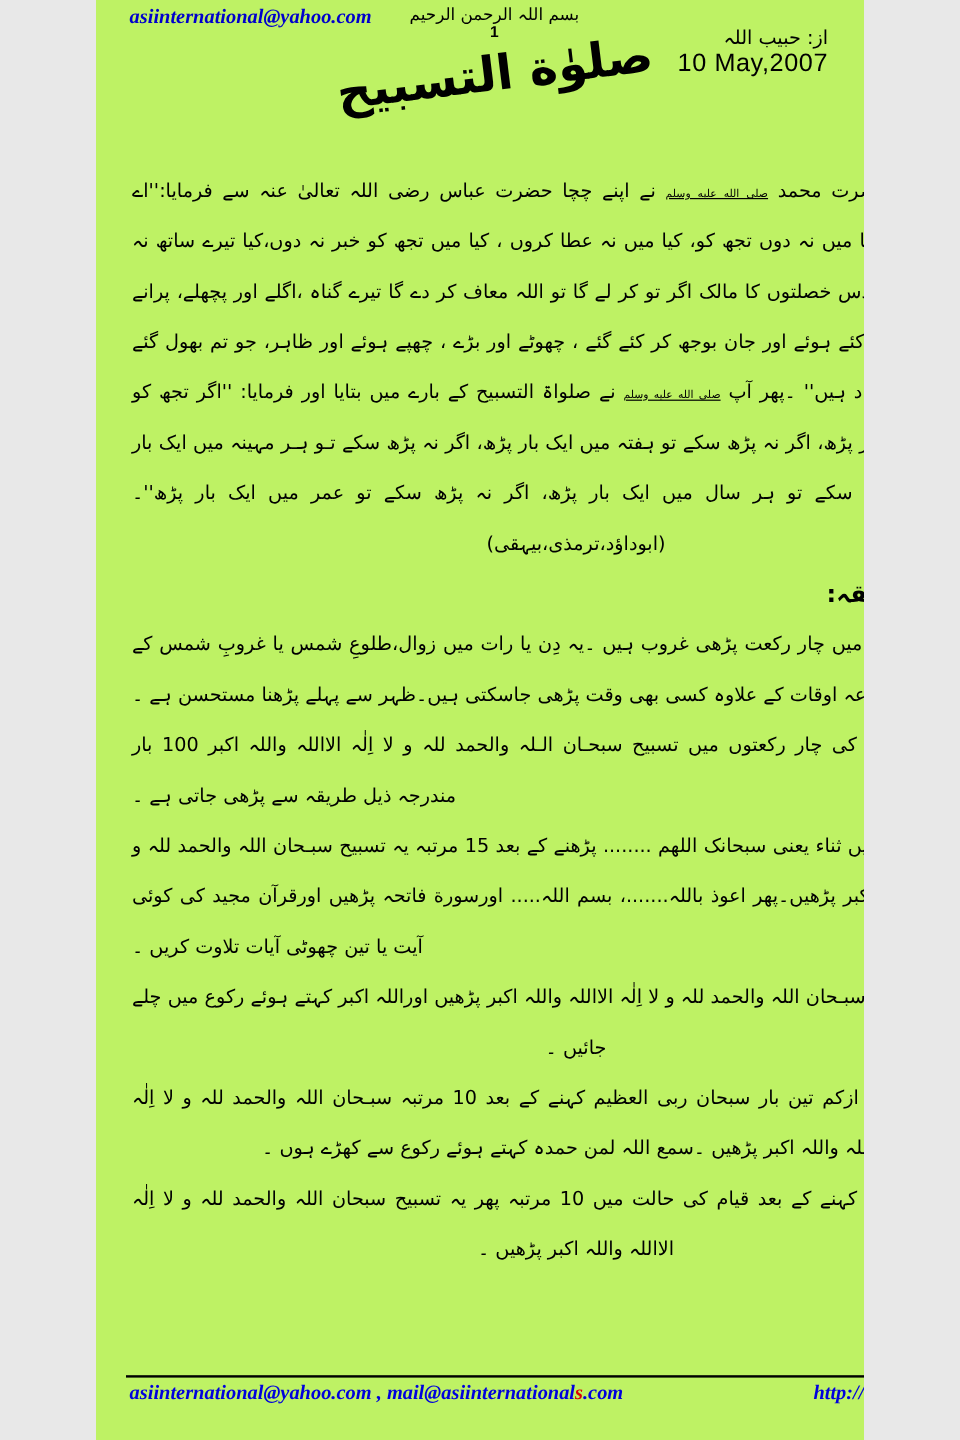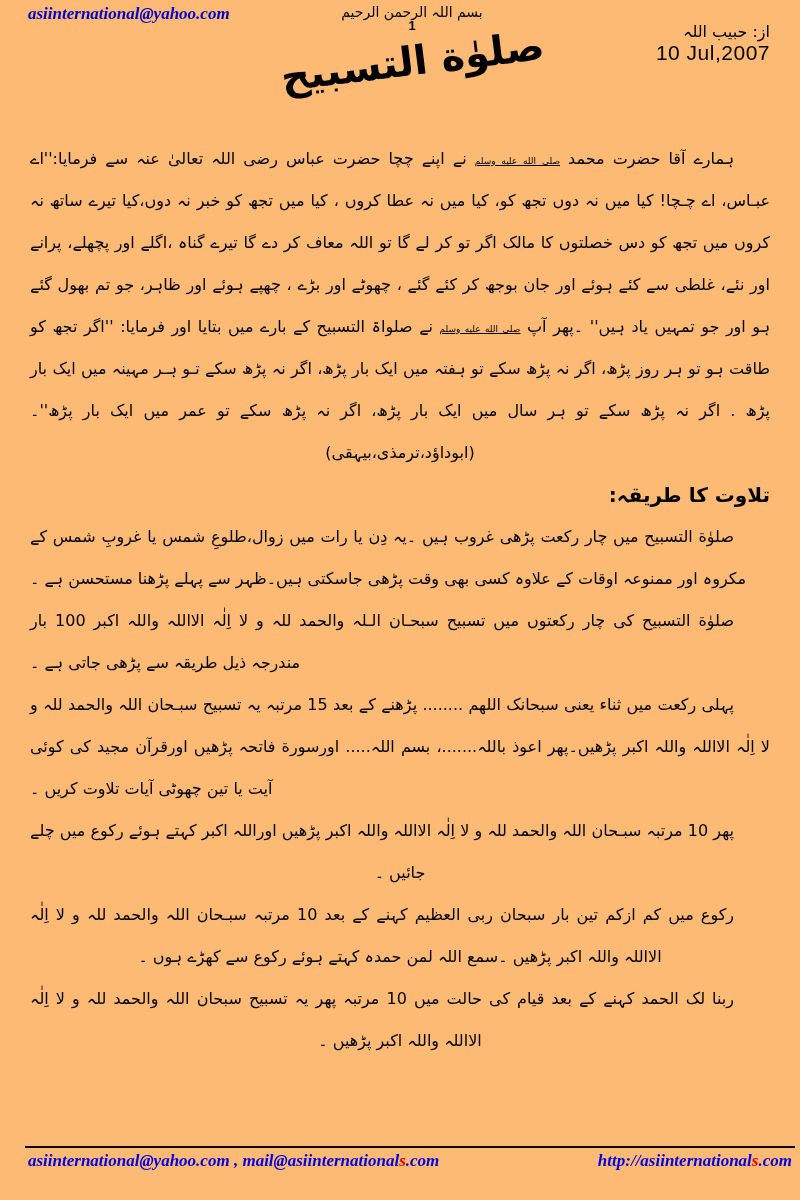--- a/index.html
+++ b/index.html
@@ -1,18 +1,18 @@
 <!DOCTYPE html>
 <html lang="ur"><head>
 <meta charset="utf-8">
 <style>
   html,body { margin:0; padding:0; background:#e8e8e8; }
   .page {
-    position:relative; width:800px; height:1200px; margin:0 auto;
-    background:#fdba74; overflow:hidden;
+    position:relative; width:640px; height:1200px; margin:0 auto;
+    background:#bef264; overflow:hidden;
     font-family:"DejaVu Sans", sans-serif; color:#000;
   }
   
   .hdr-email {
     position:absolute; top:4px; left:28px;
     font-family:"Liberation Serif", serif; font-style:italic; font-weight:bold;
     font-size:17px; color:#0000cc;
   }
   .hdr-center { position:absolute; top:4px; left:0; width:100%; text-align:center;padding-left:12px; }
   .bismillah { font-size:14px; direction:rtl; }
@@ -61,21 +61,21 @@
   <div class="hdr-email">asiinternational@yahoo.com</div>
 
   <div class="hdr-center">
     <div class="bismillah">بسم اللہ الرحمن الرحیم</div>
     <div class="page-num">1</div>
     <div><span class="doc-title">صلوٰة التسبیح</span></div>
   </div>
 
   <div class="hdr-right">
     <div class="byline">از: حبیب اللہ</div>
-    <div class="hdr-date">10 Jul,2007</div>
+    <div class="hdr-date">10 May,2007</div>
   </div>
 
   <div class="body-text">
 
     <p class="last-center">
       <span>ہمارے آقا حضرت محمد </span><span class="pbuh">صلى الله عليه وسلم</span><span> نے اپنے چچا حضرت عباس رضی اللہ تعالیٰ عنہ سے فرمایا:''اے عبـاس، اے چـچا! کیا میں نہ دوں تجھ کو، کیا میں نہ عطا کروں ، کیا میں تجھ کو خبر نہ دوں،کیا تیرے ساتھ نہ کروں میں تجھ کو دس خصلتوں کا مالک اگر تو کر لے گا تو اللہ معاف کر دے گا تیرے گناہ ،اگلے اور پچھلے، پرانے اور نئے، غلطی سے کئے ہوئے اور جان بوجھ کر کئے گئے ، چھوٹے اور بڑے ، چھپے ہوئے اور ظاہر، جو تم بھول گئے ہو اور جو تمہیں یاد ہیں'' ۔پھر آپ </span><span class="pbuh">صلى الله عليه وسلم</span><span> نے صلواۃ التسبیح کے بارے میں بتایا اور فرمایا: ''اگر تجھ کو طاقت ہو تو ہر روز پڑھ، اگر نہ پڑھ سکے تو ہفتہ میں ایک بار پڑھ، اگر نہ پڑھ سکے تـو ہـر مہینہ میں ایک بار پڑھ . اگر نہ پڑھ سکے تو ہر سال میں ایک بار پڑھ، اگر نہ پڑھ سکے تو عمر میں ایک بار پڑھ''۔(ابوداؤد،ترمذی،بیہقی)</span>
     </p>
 
     <p class="section-heading">تلاوت کا طریقہ:</p>
 

